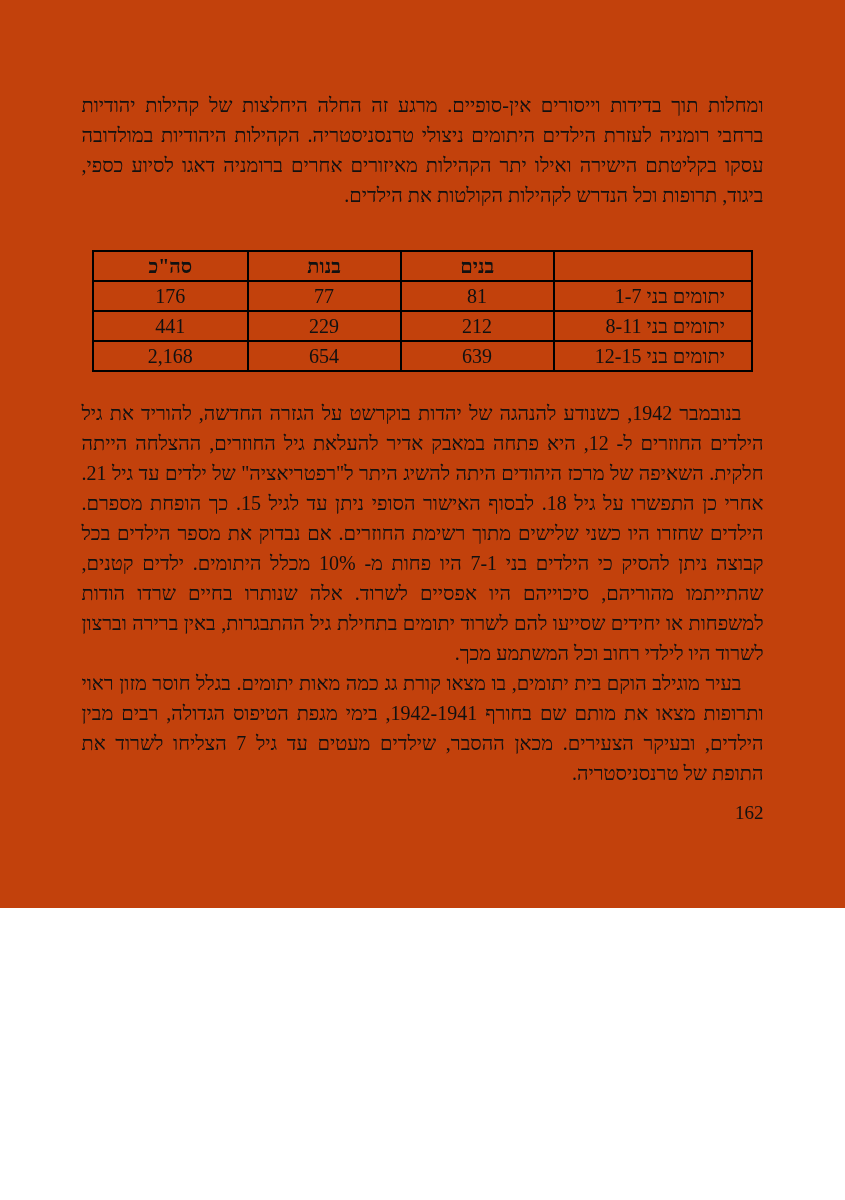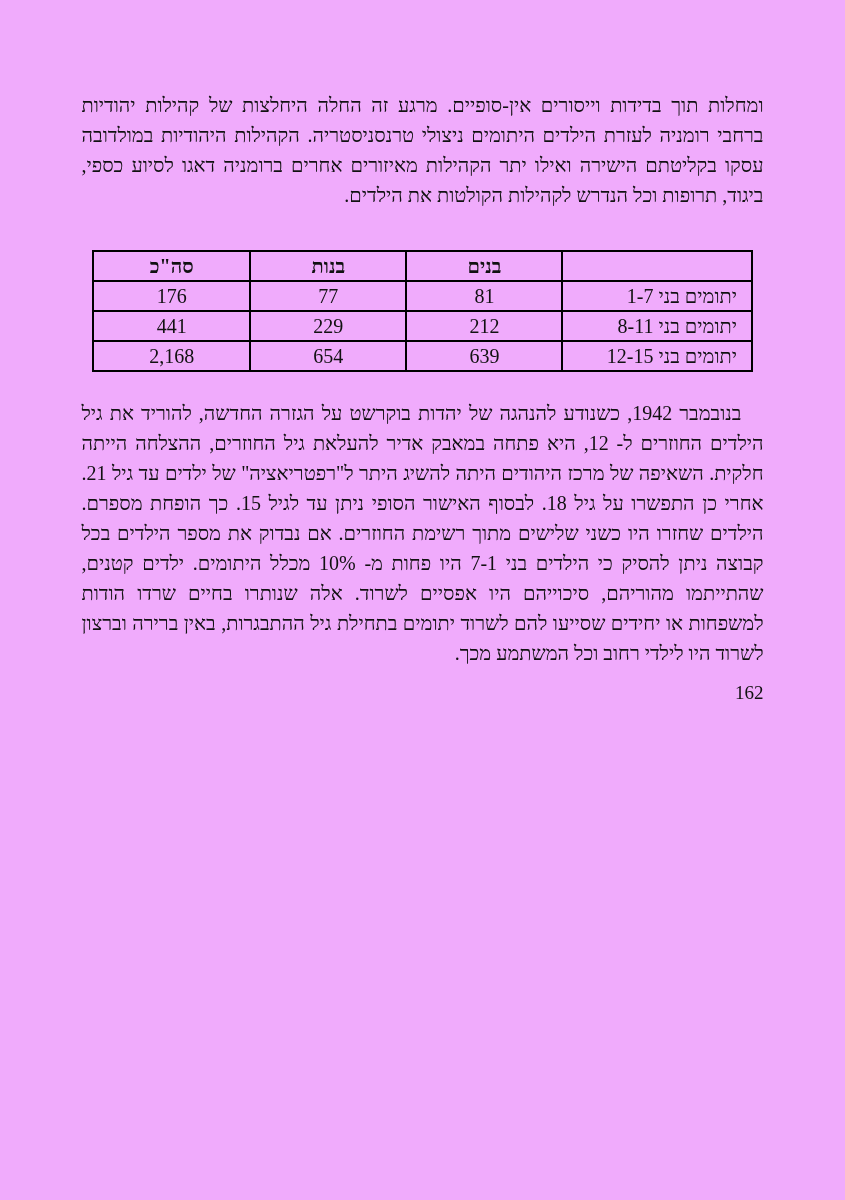--- a/index.html
+++ b/index.html
@@ -3,22 +3,22 @@
 <meta charset="utf-8">
 <style>
   html, body {
     margin: 0;
     padding: 0;
     background: #ffffff;
   }
   .page {
     position: relative;
     width: 845px;
-    height: 1200px;
-    background: #f0abfc;
+    height: 908px;
+    background: #c2410c;
     overflow: hidden;
     color: #111111;
   }
   .content {
     width: 682px;
     margin: 0 auto;
     padding-top: 90px;
     direction: rtl;
     unicode-bidi: embed;
     text-align: justify;
@@ -55,21 +55,21 @@
     line-height: 26px;
   }
   table.orphans th {
     font-weight: bold;
   }
   table.orphans .col-label {
     width: 183px;
   }
   table.orphans td.col-label {
     text-align: right;
-    padding-right: 14px;
+    padding-right: 26px;
   }
   table.orphans .col-num {
     width: 159px;
   }
   .footer {
     margin-top: 10px;
     text-align: right;
     direction: ltr;
     font-size: 19px;
   }
@@ -110,18 +110,19 @@
           <td class="col-num">639</td>
           <td class="col-num">654</td>
           <td class="col-num">2,168</td>
         </tr>
       </tbody>
     </table>
 
 
     <p class="para">בנובמבר 1942, כשנודע להנהגה של יהדות בוקרשט על הגזרה החדשה, להוריד את גיל הילדים החוזרים ל- 12, היא פתחה במאבק אדיר להעלאת גיל החוזרים, ההצלחה הייתה חלקית. השאיפה של מרכז היהודים היתה להשיג היתר ל"רפטריאציה" של ילדים עד גיל 21. אחרי כן התפשרו על גיל 18. לבסוף האישור הסופי ניתן עד לגיל 15. כך הופחת מספרם. הילדים שחזרו היו כשני שלישים מתוך רשימת החוזרים. אם נבדוק את מספר הילדים בכל קבוצה ניתן להסיק כי הילדים בני 7-1 היו פחות מ- 10% מכלל היתומים. ילדים קטנים, שהתייתמו מהוריהם, סיכוייהם היו אפסיים לשרוד. אלה שנותרו בחיים שרדו הודות למשפחות או יחידים שסייעו להם לשרוד יתומים בתחילת גיל ההתבגרות, באין ברירה וברצון לשרוד היו לילדי רחוב וכל המשתמע מכך.</p>
 
+    <p class="para">בעיר מוגילב הוקם בית יתומים, בו מצאו קורת גג כמה מאות יתומים. בגלל חוסר מזון ראוי ותרופות מצאו את מותם שם בחורף 1942-1941, בימי מגפת הטיפוס הגדולה, רבים מבין הילדים, ובעיקר הצעירים. מכאן ההסבר, שילדים מעטים עד גיל 7 הצליחו לשרוד את התופת של טרנסניסטריה.</p>
 
 
     <div class="footer">162</div>
 
   </div>
 </div>
 
 </body></html>

